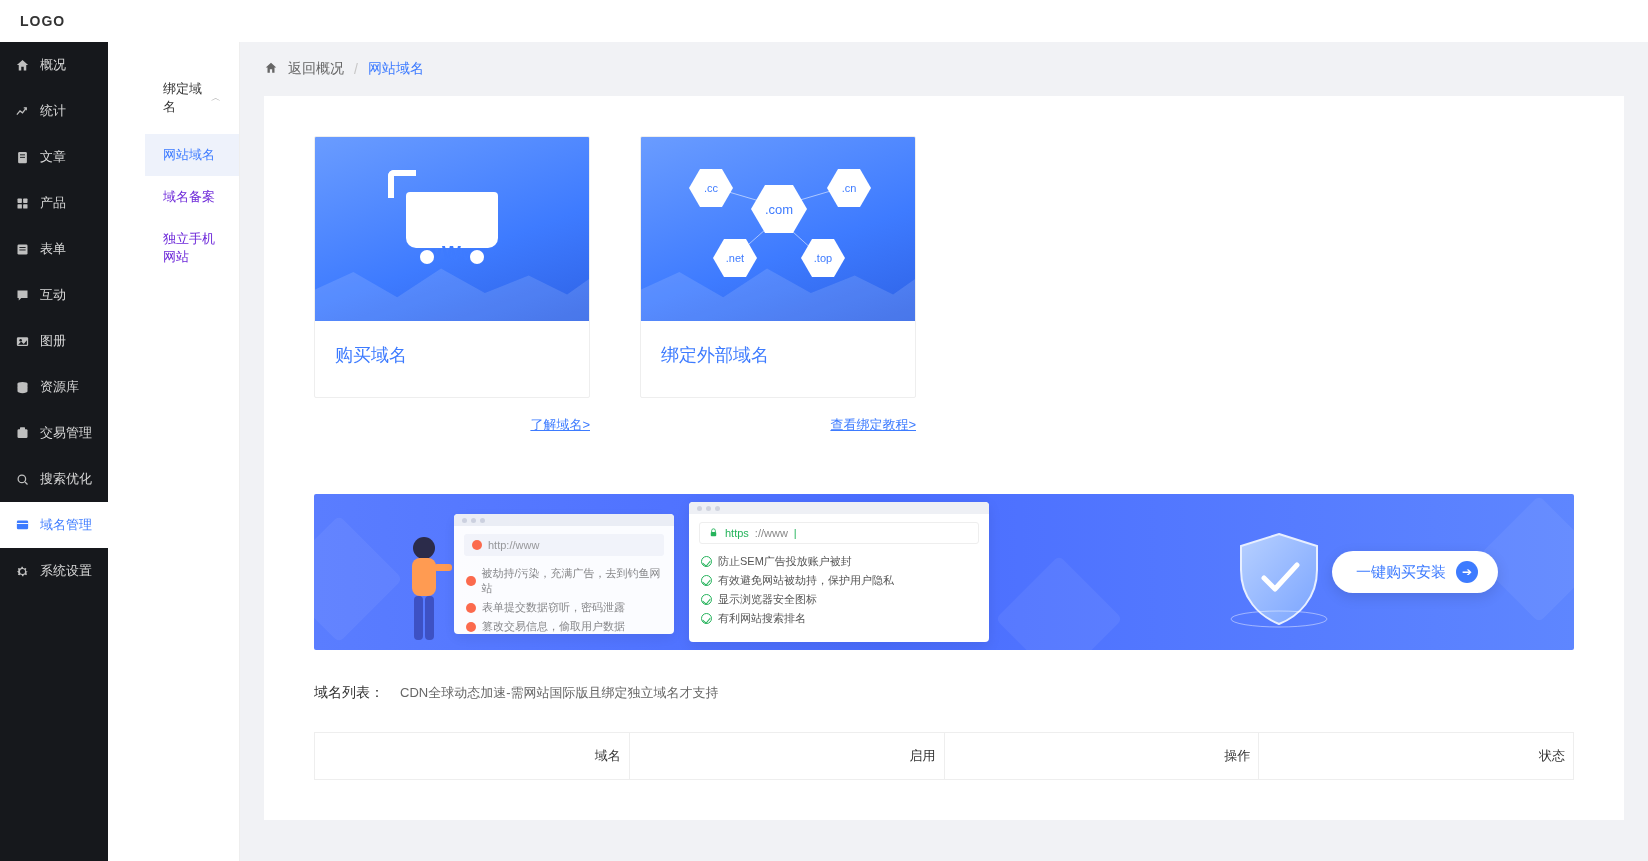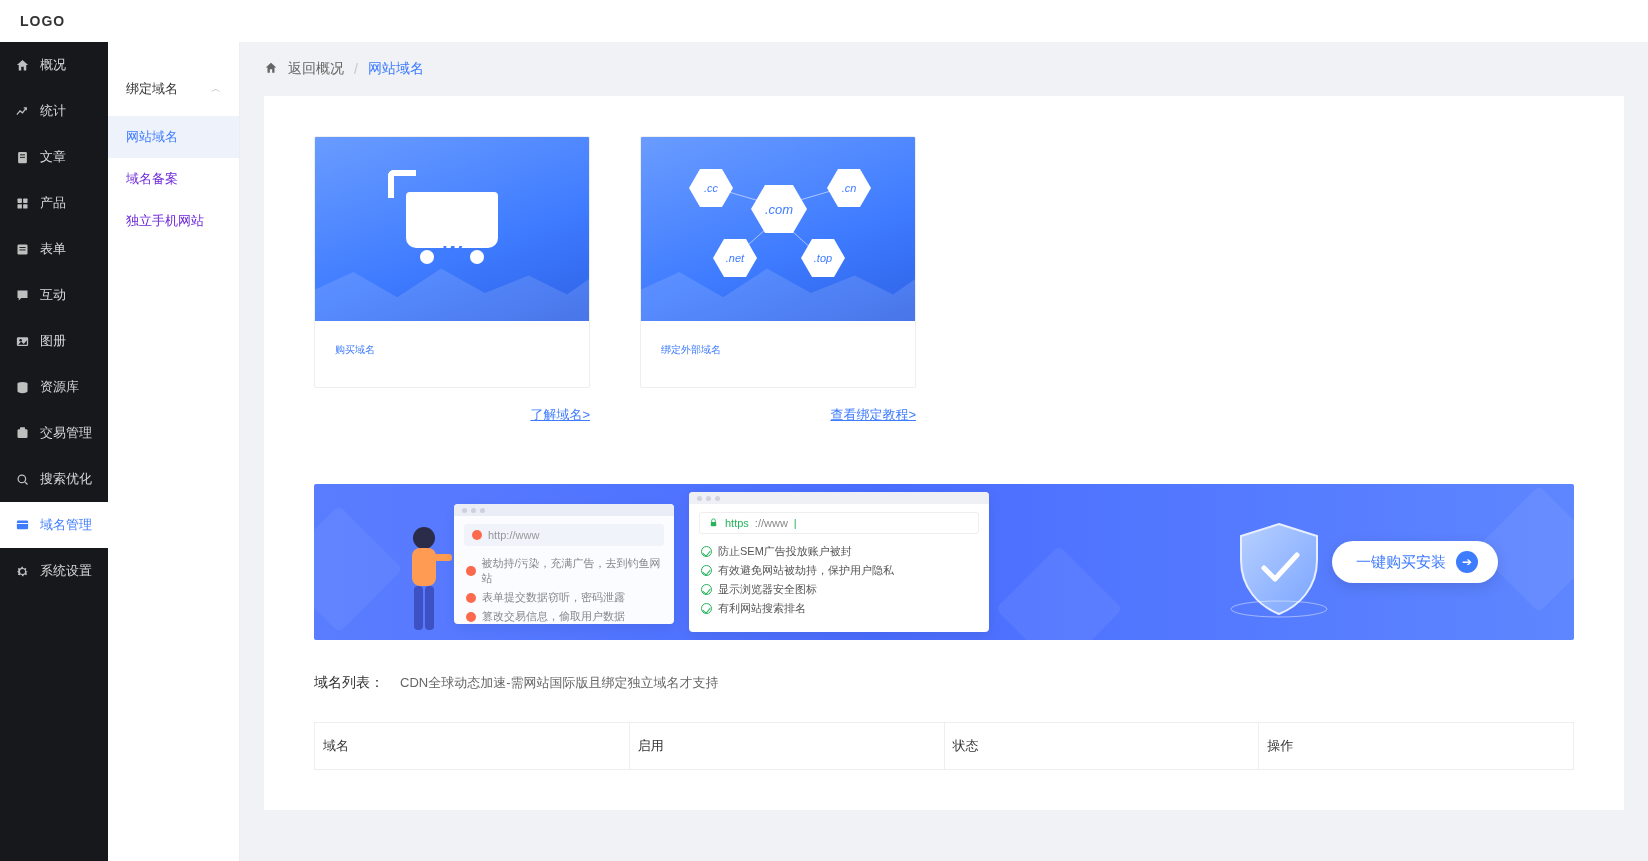--- a/index.html
+++ b/index.html
@@ -13,40 +13,40 @@
 .layout { display: flex; height: calc(100vh - 42px); }
 
 
 .sidebar { width: 108px; background: #16181c; color: #e9e9e9; overflow-y: auto; }
 .sidebar .item { display: flex; align-items: center; gap: 10px; padding: 14px 14px; cursor: pointer; font-size: 13px; color: #d8d8d8; }
 .sidebar .item.active { background: #fff; color: #3d7bff; }
 .sidebar .item.active .mi { color: #3d7bff; }
 .sidebar .item .mi { width: 16px; height: 16px; display: inline-flex; align-items: center; justify-content: center; color: #bfbfbf; }
 
 
-.subbar { width: 132px; background: #fff; border-right: 1px solid #eee; padding-top: 28px; }
+.subbar { width: 132px; background: #fff; border-right: 1px solid #eee; padding-top: 28px; padding-left: 37px; }
 .subbar .grp { display: flex; align-items: center; justify-content: space-between; padding: 10px 18px 18px; font-size: 13px; color: #333; }
 .subbar .sitem { padding: 12px 18px; font-size: 13px; cursor: pointer; color: #6d28d9; }
 .subbar .sitem.active { background: #eef2fb; color: #3d7bff; }
 
 
 .main { flex: 1; background: #f1f2f5; overflow-y: auto; }
 .breadcrumb { display: flex; align-items: center; gap: 10px; padding: 18px 24px; font-size: 14px; color: #666; }
 .breadcrumb .sep { color: #c7c7c7; }
 .breadcrumb .cur { color: #3d7bff; }
 .breadcrumb .home-icon { color: #666; }
 
 .content { background: #fff; margin: 0 24px 24px 24px; padding: 40px 50px; }
 
 
 .cards { display: flex; gap: 50px; }
 .card-wrap { width: 276px; }
 .card { width: 276px; border: 1px solid #eee; border-radius: 2px; overflow: hidden; }
-.card .img { height: 184px; background: linear-gradient(160deg, #6a9cff 0%, #3e7bff 60%, #2e62e6 100%); position: relative; overflow: hidden; font-style: italic; }
-.card .cap { padding: 22px 20px 30px; color: #3d7bff; font-size: 10px; }
+.card .img { height: 184px; background: linear-gradient(160deg, #6a9cff 0%, #3e7bff 60%, #2e62e6 100%); position: relative; overflow: hidden; }
+.card .cap { padding: 22px 20px 30px; color: #3d7bff; font-size: 18px; }
 .link-under { text-align: right; margin-top: 18px; }
 .link-under a { color: #3d7bff; font-size: 13px; text-decoration: underline; cursor: pointer; }
 
 
 .mount { position: absolute; bottom: 0; left: 0; right: 0; height: 70px; background: rgba(255,255,255,0.13); clip-path: polygon(0 100%, 0 55%, 14% 30%, 30% 66%, 46% 25%, 62% 60%, 78% 35%, 92% 62%, 100% 40%, 100% 100%); }
 .cart { position: absolute; left: 50%; top: 45%; transform: translate(-50%, -50%); }
 .cart-body { width: 92px; height: 56px; background: #fff; border-radius: 4px 4px 10px 10px; position: relative; }
 .cart-handle { position: absolute; top: -22px; left: -18px; width: 28px; height: 28px; border: 6px solid #fff; border-bottom: none; border-right: none; border-radius: 6px 0 0 0; }
 .cart-txt { position: absolute; top: 14px; left: 0; right: 0; text-align: center; color: #3e7bff; font-weight: bold; font-size: 20px; letter-spacing: 1px; margin-top: 36px; }
 .wheel { position: absolute; bottom: -16px; width: 14px; height: 14px; background: #fff; border-radius: 50%; }
@@ -78,21 +78,21 @@
 .shield svg { width: 100%; height: 100%; }
 .cta { position: absolute; right: 76px; top: 50%; transform: translateY(-50%); background: #fff; color: #3d7bff; border-radius: 999px; padding: 10px 20px 10px 24px; font-size: 15px; font-weight: 500; display: flex; align-items: center; gap: 10px; cursor:pointer; box-shadow: 0 4px 14px rgba(0,0,0,0.12);}
 .cta .arr { width: 22px; height: 22px; background: #3d7bff; border-radius: 50%; display: inline-flex; align-items: center; justify-content: center; color: #fff; font-size: 12px;}
 
 
 .dlist { margin-top: 34px; }
 .dlist .hd { font-size: 14px; color: #333; display:flex; gap: 16px; align-items:center;}
 .dlist .hd .sub { color: #666; font-size: 13px; }
 .dtable { margin-top: 30px; border: 1px solid #eee; }
 .dtable .row { display: flex; }
-.dtable .cell { flex: 1; padding: 14px 8px; text-align: left; font-size: 13px; color: #333; }
+.dtable .cell { flex: 1; padding: 14px 8px; text-align: right; font-size: 13px; color: #333; }
 .dtable .cell + .cell { border-left: 1px solid #eee; }
 
 
 .mi svg { width: 15px; height: 15px; display:block; }
 
 
 .cube{position:absolute; width:90px; height:90px; background:rgba(255,255,255,0.06); transform:rotate(45deg); border-radius:6px;}
 </style>
 </head>
 <body>
@@ -375,22 +375,22 @@
 
       <div class="dlist">
         <div class="hd">
           <span>域名列表：</span>
           <span class="sub">CDN全球动态加速-需网站国际版且绑定独立域名才支持</span>
         </div>
         <div class="dtable">
           <div class="row">
             <div class="cell">域名</div>
             <div class="cell">启用</div>
+            <div class="cell">操作</div>
             <div class="cell">状态</div>
-            <div class="cell">操作</div>
           </div>
         </div>
       </div>
 
     </div>
   </div>
 
 </div>
 
 </body></html>

